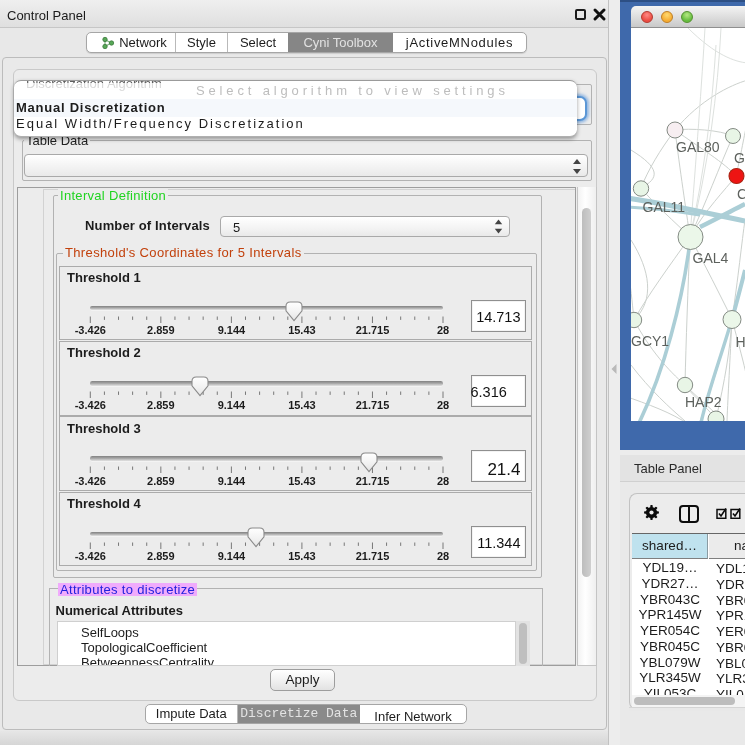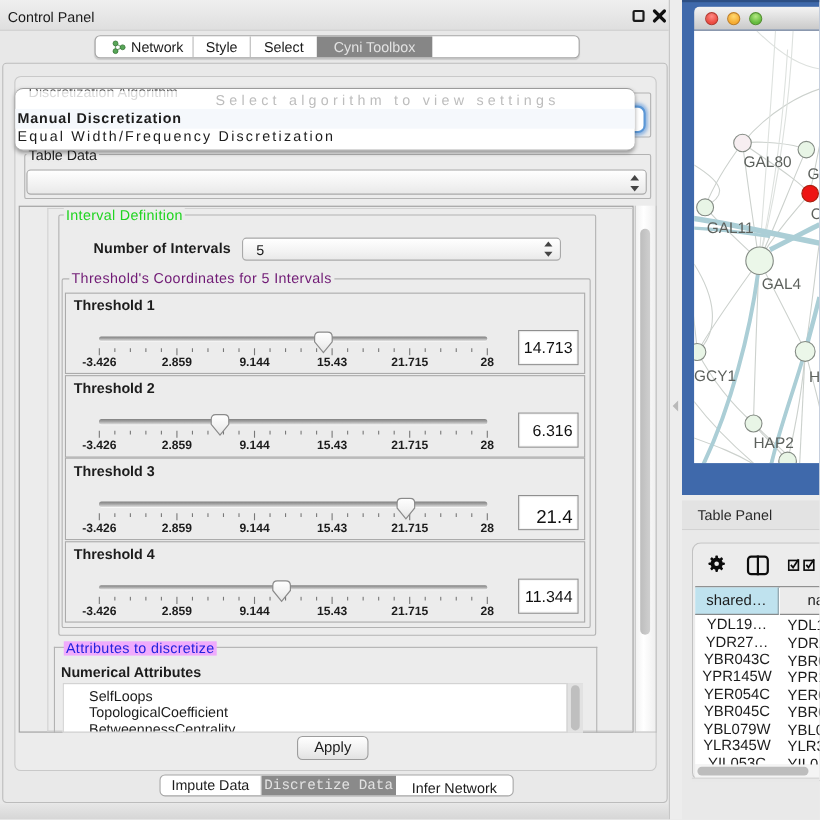--- a/index.html
+++ b/index.html
@@ -30,20 +30,23 @@
     </div>
 <div style="width:52px;height:100%;border-right:1px solid #b9b9b9;display:flex;align-items:center;justify-content:center;">
       <span class="txt">Style</span>
     </div>
 <div style="width:60px;height:100%;display:flex;align-items:center;justify-content:center;">
       <span class="txt">Select</span>
     </div>
 <div style="width:105px;height:100%;background:#868686;display:flex;align-items:center;justify-content:center;">
       <span class="txt" style="color:#e2e2e2;">Cyni Toolbox</span>
     </div>
+<div style="flex:1;height:100%;display:flex;align-items:center;justify-content:center;">
+      <span class="txt" style="letter-spacing:0.7px;">jActiveMNodules</span>
+    </div>
 </div>
 <div class="a" style="left:22px;top:84px;width:570px;height:41px;border:1px solid #b2b2b2;border-radius:2px;"></div>
 <div class="a" style="left:30px;top:96px;width:557px;height:25px;border-radius:7px;background:#fff;border:2.5px solid #5b97d6;box-shadow:0 0 3px 2px rgba(90,150,220,0.6);"></div>
 <div class="a" style="left:22px;top:140px;width:570px;height:41px;border:1px solid #b2b2b2;border-radius:2px;"></div>
 <div class="a txt" style="left:24px;top:134px;background:#ececec;padding:0 2px;color:#222;">Table Data</div>
 <div class="a" style="left:24px;top:154px;width:564px;height:23px;background:linear-gradient(#ffffff,#f2f2f2 60%,#e9e9e9);border:1px solid #a9a9a9;border-radius:4px;"></div>
 <div class="a txt" style="left:32px;top:157.5px;letter-spacing:0.55px;margin-top:32px;">galFiltered.sif default node</div>
 <svg class="a" style="left:570px;top:158px;" width="14" height="17" viewBox="0 0 14 17">
     <path d="M7 1 L11 6 L3 6 Z" fill="#444"></path>
     <path d="M7 16 L11 11 L3 11 Z" fill="#444"></path>
@@ -55,21 +58,21 @@
 <div class="a" style="left:53px;top:195px;width:489px;height:383px;border:1px solid #b2b2b2;border-radius:2px;"></div>
 <div class="a txt" style="left:58px;top:189px;background:#ececec;padding:0 2px;color:#21d421;letter-spacing:0.3px;">Interval Definition</div>
 <div class="a txt b" style="left:85px;top:219px;letter-spacing:0.15px;">Number of Intervals</div>
 <div class="a" style="left:220px;top:216px;width:290px;height:21px;background:linear-gradient(#ffffff,#f3f3f3 60%,#e9e9e9);border:1px solid #a9a9a9;border-radius:4px;"></div>
 <div class="a txt" style="left:233px;top:221px;">5</div>
 <svg class="a" style="left:492px;top:218px;" width="13" height="17" viewBox="0 0 14 17">
     <path d="M7 1 L11 6 L3 6 Z" fill="#444"></path>
     <path d="M7 16 L11 11 L3 11 Z" fill="#444"></path>
   </svg>
 <div class="a" style="left:56px;top:253px;width:481px;height:318px;border:1px solid #b2b2b2;border-radius:2px;"></div>
-<div class="a txt" style="left:63px;top:246px;background:#ececec;padding:0 2px;color:#701a75;letter-spacing:0.35px;">Threshold's Coordinates for 5 Intervals</div>
+<div class="a txt" style="left:63px;top:246px;background:#ececec;padding:0 2px;color:#c2410c;letter-spacing:0.35px;">Threshold's Coordinates for 5 Intervals</div>
 <div class="a" style="left:59px;top:265.6px;width:473px;height:74.8px;border:1px solid #ababab;"></div>
 <div class="a txt b" style="left:67px;top:271.1px;">Threshold 1</div>
 <div class="a" style="left:90.3px;top:305.8px;width:352.7px;height:4.6px;border-radius:2.3px;background:linear-gradient(#818181,#a5a5a5 45%,#e3e3e3);box-shadow:0 0.5px 0 rgba(255,255,255,0.8);"></div>
 <svg class="a" style="left:58px;top:315.6px;" width="400" height="9" viewBox="0 0 400 9">
     <line x1="32.30" y1="0.5" x2="32.30" y2="7.0" stroke="#787878" stroke-width="1"></line>
     <line x1="46.41" y1="0.5" x2="46.41" y2="3.9" stroke="#787878" stroke-width="1"></line>
     <line x1="60.52" y1="0.5" x2="60.52" y2="3.9" stroke="#787878" stroke-width="1"></line>
     <line x1="74.62" y1="0.5" x2="74.62" y2="3.9" stroke="#787878" stroke-width="1"></line>
     <line x1="88.73" y1="0.5" x2="88.73" y2="3.9" stroke="#787878" stroke-width="1"></line>
     <line x1="102.84" y1="0.5" x2="102.84" y2="7.0" stroke="#787878" stroke-width="1"></line>
@@ -153,21 +156,21 @@
     <path d="M1 5.2 Q1 1 5.2 1 L12.8 1 Q17 1 17 5.2 L17 9.8 L9 19.6 L1 9.8 Z" fill="url(#thg)" stroke="#8a8a8a" stroke-width="1.1"></path>
     <defs>
       <linearGradient id="thg" x1="0" y1="0" x2="0" y2="1">
         <stop offset="0" stop-color="#ffffff"></stop>
         <stop offset="0.55" stop-color="#f2f2f2"></stop>
         <stop offset="1" stop-color="#e4e4e4"></stop>
       </linearGradient>
     </defs>
   </svg>
 <div class="a" style="left:470.5px;top:374.9px;width:55.5px;height:32px;background:#fff;border:1px solid #8f8f8f;box-shadow:inset 0 0 0 1px #f3f3f3;"></div>
-<div class="a" style="left:470.5px;top:384.4px;width:50px;text-align:right;font-size:14.5px;color:#111;">6.316</div>
+<div class="a" style="left:470.5px;top:384.4px;width:50px;text-align:left;font-size:14.5px;color:#111;">6.316</div>
 <div class="a" style="left:59px;top:416.2px;width:473px;height:74.8px;border:1px solid #ababab;"></div>
 <div class="a txt b" style="left:67px;top:421.7px;">Threshold 3</div>
 <div class="a" style="left:90.3px;top:456.4px;width:352.7px;height:4.6px;border-radius:2.3px;background:linear-gradient(#818181,#a5a5a5 45%,#e3e3e3);box-shadow:0 0.5px 0 rgba(255,255,255,0.8);"></div>
 <svg class="a" style="left:58px;top:466.2px;" width="400" height="9" viewBox="0 0 400 9">
     <line x1="32.30" y1="0.5" x2="32.30" y2="7.0" stroke="#787878" stroke-width="1"></line>
     <line x1="46.41" y1="0.5" x2="46.41" y2="3.9" stroke="#787878" stroke-width="1"></line>
     <line x1="60.52" y1="0.5" x2="60.52" y2="3.9" stroke="#787878" stroke-width="1"></line>
     <line x1="74.62" y1="0.5" x2="74.62" y2="3.9" stroke="#787878" stroke-width="1"></line>
     <line x1="88.73" y1="0.5" x2="88.73" y2="3.9" stroke="#787878" stroke-width="1"></line>
     <line x1="102.84" y1="0.5" x2="102.84" y2="7.0" stroke="#787878" stroke-width="1"></line>

